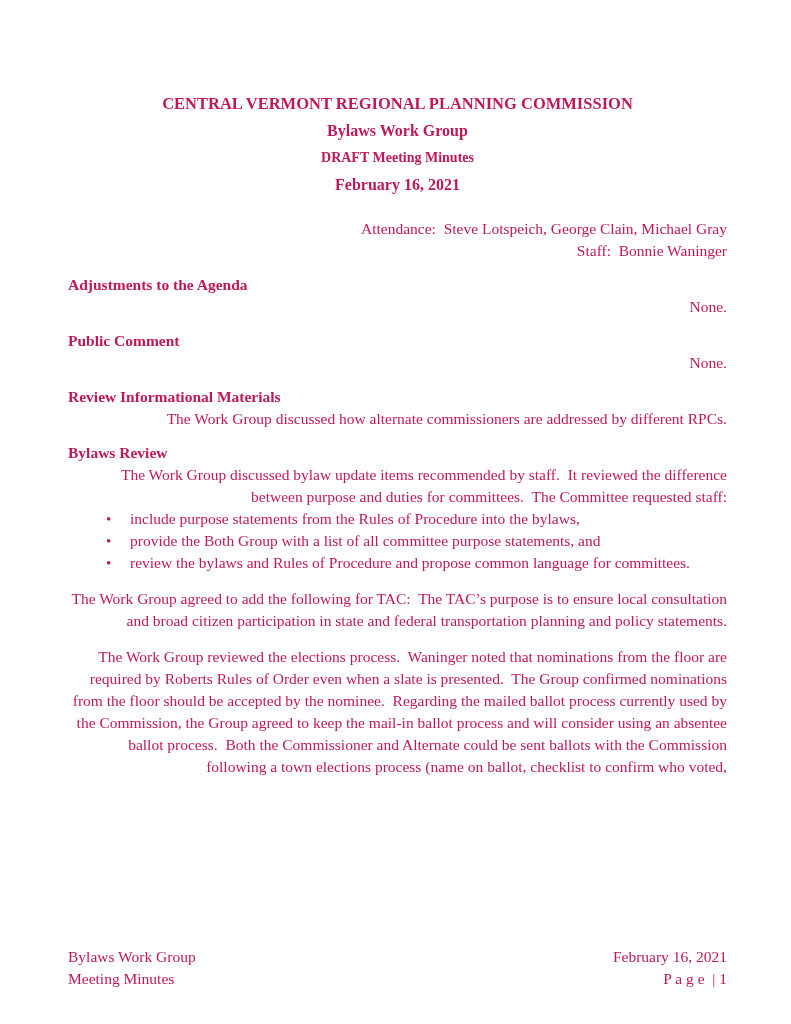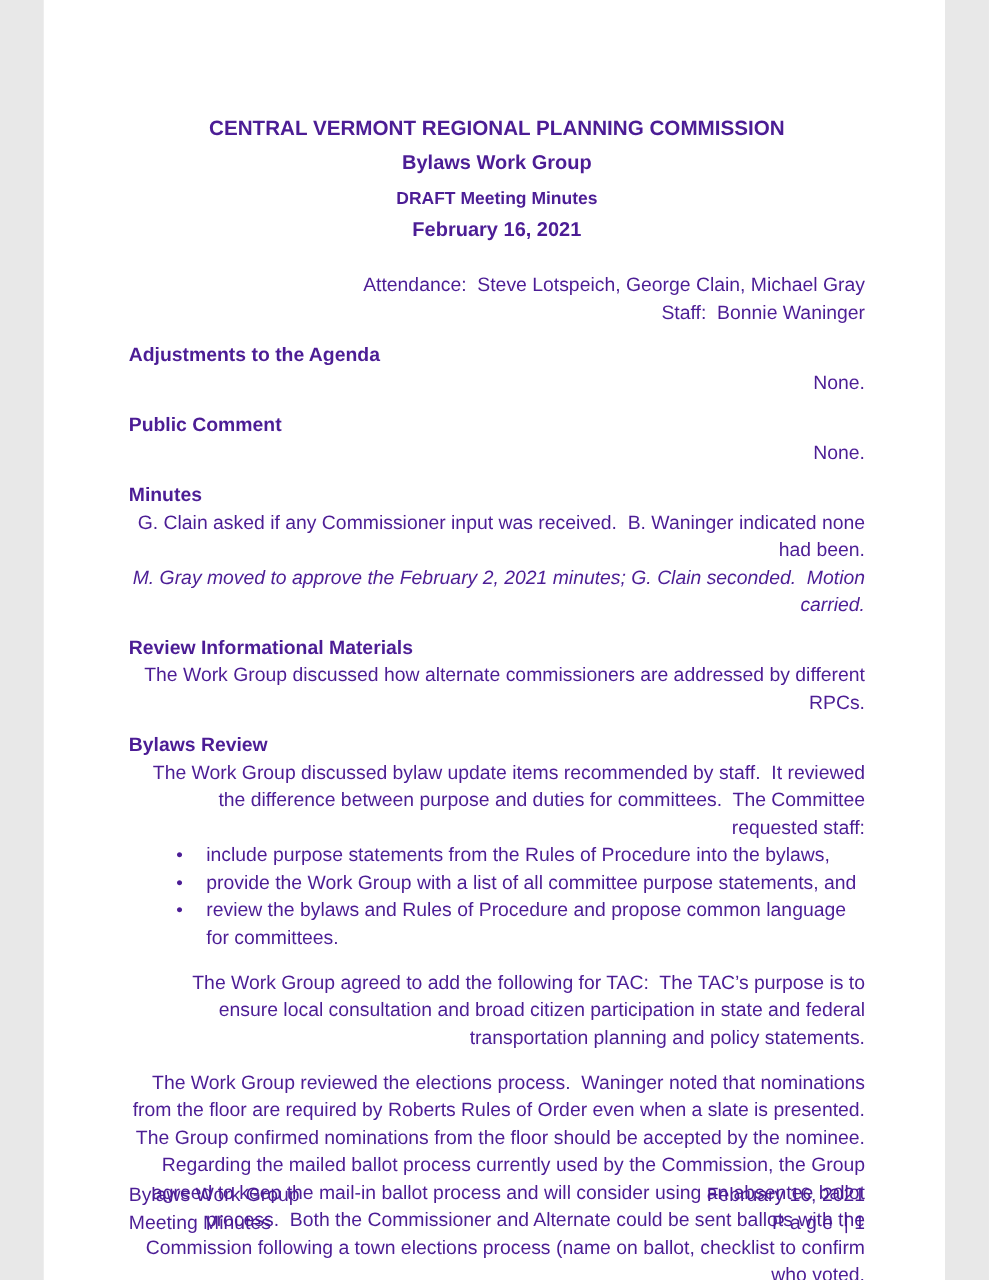--- a/index.html
+++ b/index.html
@@ -2,26 +2,26 @@
 <html><head>
 <meta charset="utf-8">
 <style>
   html, body {
     margin: 0;
     padding: 0;
     background: #e8e8e8;
   }
   .page {
     position: relative;
-    width: 721px;
+    width: 791px;
     height: 1024px;
     margin: 0 auto;
     background: #ffffff;
-    color: #4c1d95;
-    font-family: Liberation Sans, sans-serif;
+    color: #be185d;
+    font-family: Liberation Serif, serif;
     font-size: 15.5px;
     line-height: 22px;
     overflow: hidden;
     box-sizing: border-box;
   }
   .content {
     position: absolute;
     top: 90px;
     left: 68px;
     right: 64px;
@@ -99,37 +99,32 @@
     <div class="section">
       <div class="section-heading">Adjustments to the Agenda</div>
       <p>None.</p>
     </div>
 
     <div class="section">
       <div class="section-heading">Public Comment</div>
       <p>None.</p>
     </div>
 
-    <div class="section">
-      <div class="section-heading">Minutes</div>
-      <p>G. Clain asked if any Commissioner input was received.  B. Waninger indicated none had been.</p>
-      <p class="italic">M. Gray moved to approve the February 2, 2021 minutes; G. Clain seconded.  Motion carried.</p>
-    </div>
 
     <div class="section">
       <div class="section-heading">Review Informational Materials</div>
       <p>The Work Group discussed how alternate commissioners are addressed by different RPCs.</p>
     </div>
 
     <div class="section">
       <div class="section-heading">Bylaws Review</div>
       <p>The Work Group discussed bylaw update items recommended by staff.  It reviewed the difference between purpose and duties for committees.  The Committee requested staff:</p>
       <ul class="bullets">
         <li>include purpose statements from the Rules of Procedure into the bylaws,</li>
-        <li>provide the Work Group with a list of all committee purpose statements, and</li>
+        <li>provide the Both Group with a list of all committee purpose statements, and</li>
         <li>review the bylaws and Rules of Procedure and propose common language for committees.</li>
       </ul>
       <p class="block-sm">The Work Group agreed to add the following for TAC:  The TAC’s purpose is to ensure local consultation and broad citizen participation in state and federal transportation planning and policy statements.</p>
       <p class="block-sm">The Work Group reviewed the elections process.  Waninger noted that nominations from the floor are required by Roberts Rules of Order even when a slate is presented.  The Group confirmed nominations from the floor should be accepted by the nominee.  Regarding the mailed ballot process currently used by the Commission, the Group agreed to keep the mail-in ballot process and will consider using an absentee ballot process.  Both the Commissioner and Alternate could be sent ballots with the Commission following a town elections process (name on ballot, checklist to confirm who voted,</p>
     </div>
 
   </div>
 
   <div class="page-footer">
     <div class="footer-left">

